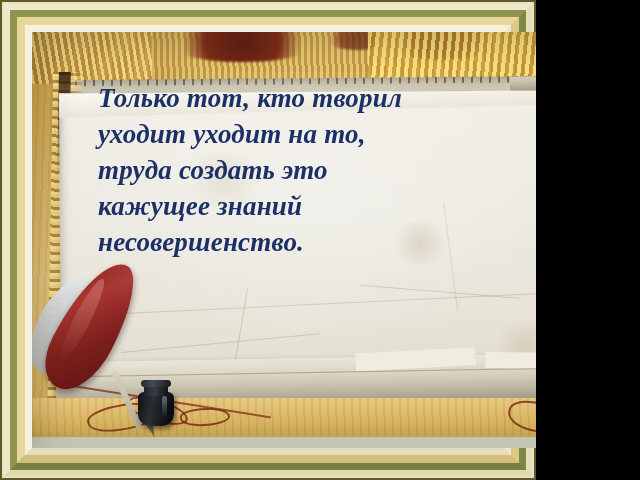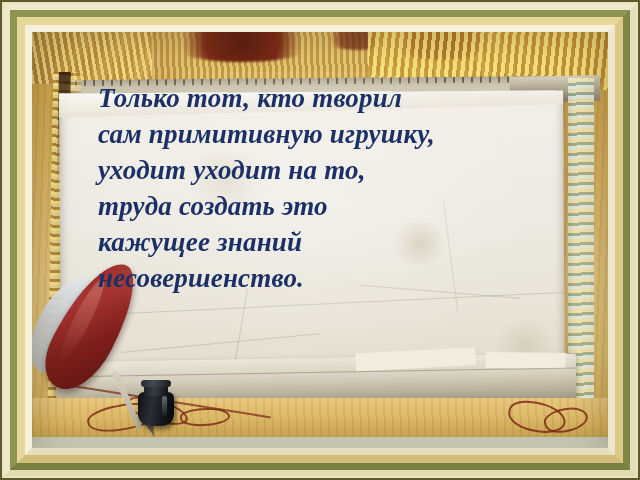--- a/index.html
+++ b/index.html
@@ -4,21 +4,21 @@
 <title>Quote Slide</title>
 <style>
   html,body{margin:0;padding:0;background:#000;}
   body{
     width:640px;height:480px;overflow:hidden;
     font-family:"Liberation Serif", serif;
   }
 
   
   #slide{
-    position:relative;width:640px;height:480px;overflow:hidden;
+    position:relative;width:536px;height:480px;overflow:hidden;
     background:#6d6a3a;
   }
   .frame-band{position:absolute;border-style:solid;box-sizing:border-box;}
 
   .band-0{ 
     left:0;top:0;right:0;bottom:0;
     border-width:2px;border-color:#5d5b2c;
     background:#e9e3c2;
   }
   .band-1{ 
@@ -373,21 +373,20 @@
       <div class="ink-body"></div>
       <div class="ink-neck"></div>
       <div class="ink-lip"></div>
       <div class="ink-shine"></div>
     </div>
 
     <div class="shadow-soft"></div>
 
     <div id="quote">
       <div class="line">Только тот, кто творил</div>
-      <div class="line">сам примитивную игрушку,</div>
       <div class="line">уходит уходит на то,</div>
       <div class="line">труда создать это</div>
       <div class="line">кажущее знаний</div>
       <div class="line">несовершенство.</div>
     </div>
 
     <div class="vignette"></div>
   </div>
 </div>
 

